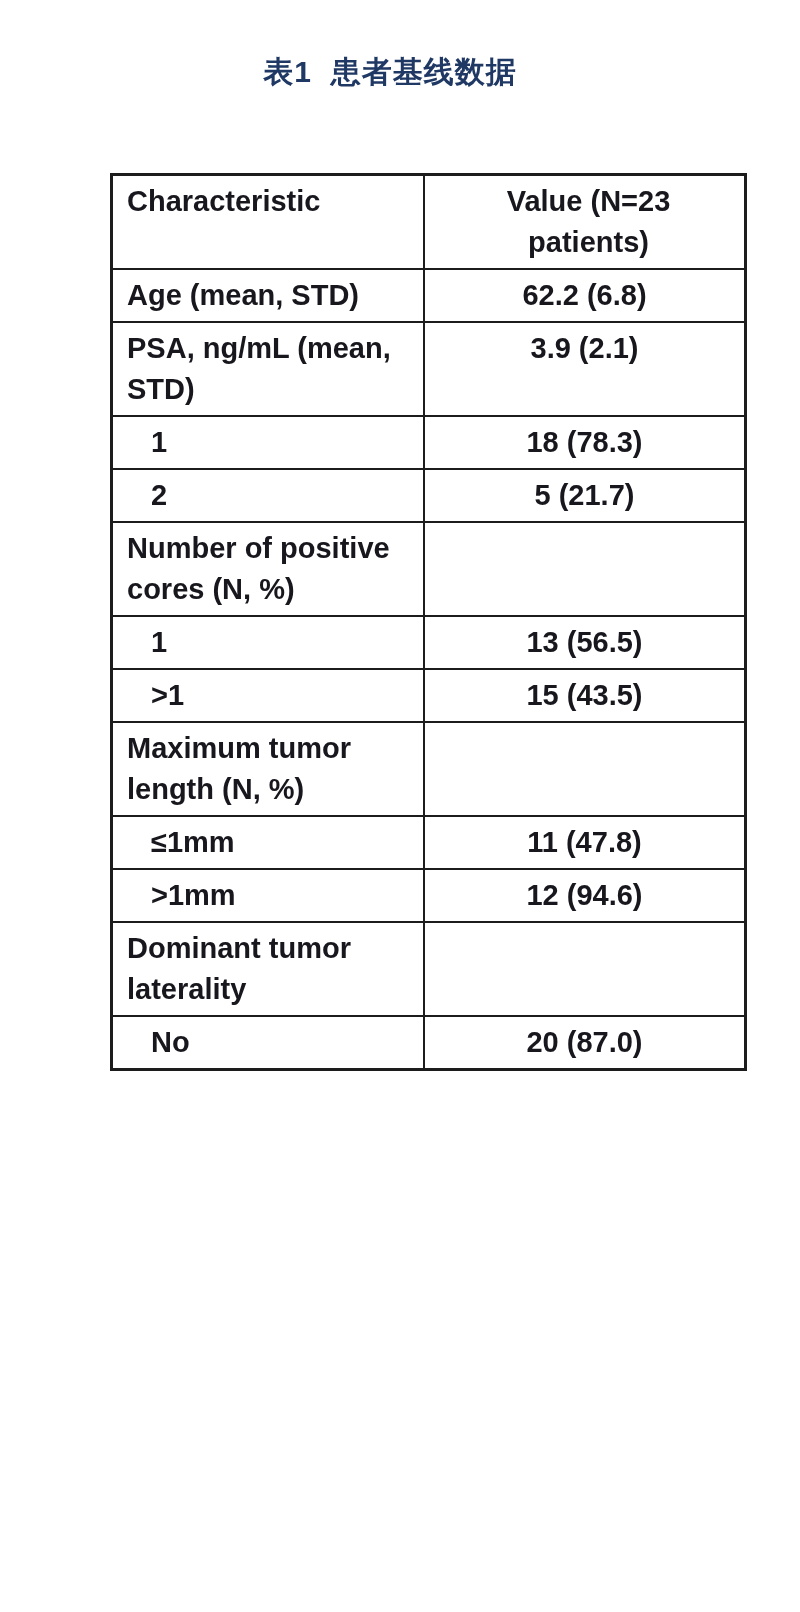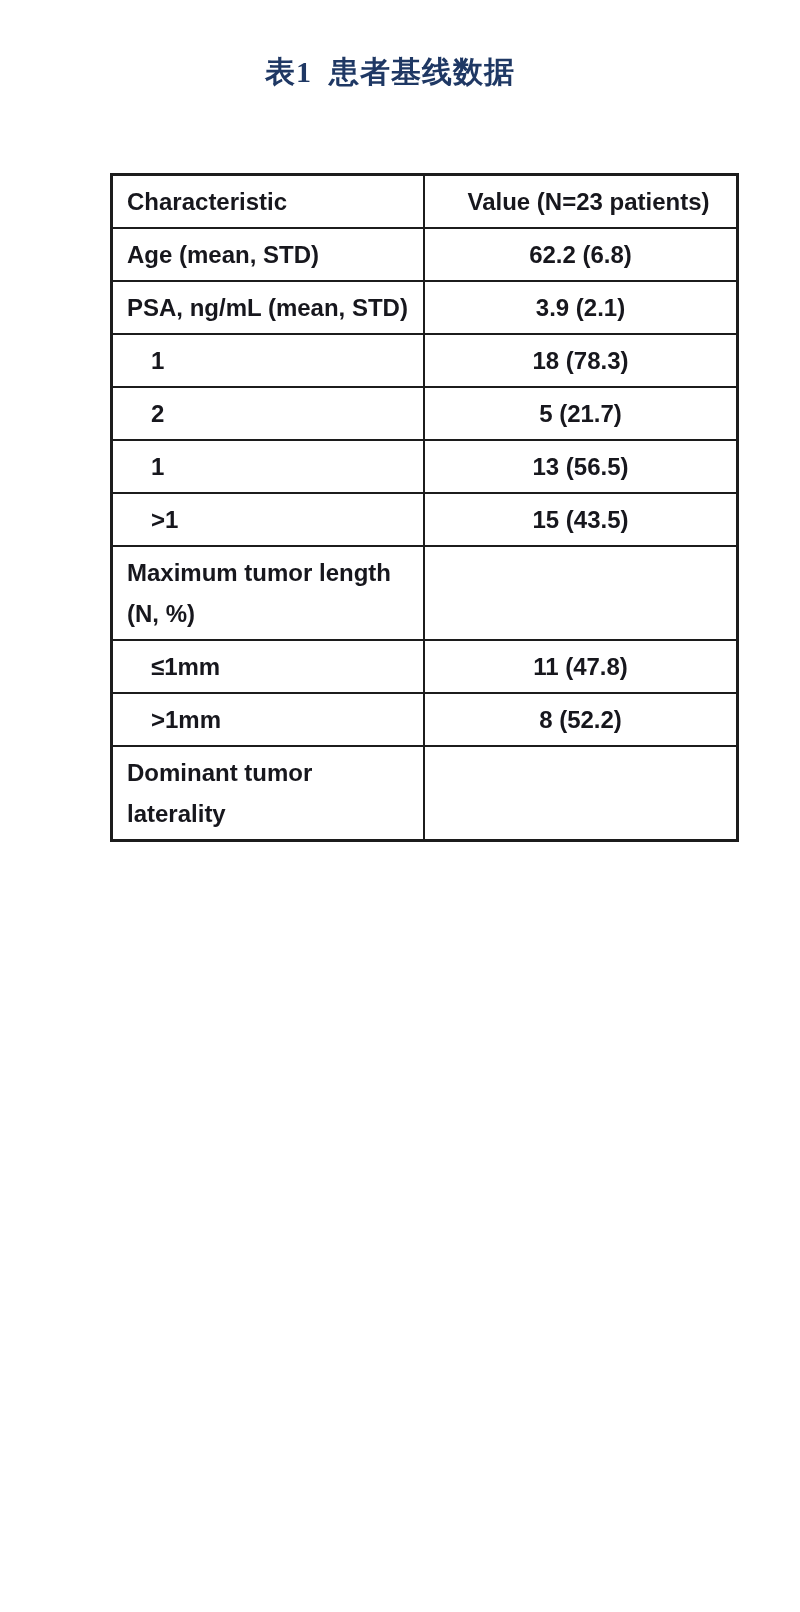--- a/index.html
+++ b/index.html
@@ -32,49 +32,49 @@
     top: 173px;
     width: 575px;
     border-collapse: collapse;
     table-layout: fixed;
     border: 3px solid #1c1c1c;
   }
   .baseline-table th,
   .baseline-table td {
     border: 2px solid #1c1c1c;
     font-weight: bold;
-    font-size: 24px;
+    font-size: 29px;
     line-height: 41px;
     vertical-align: top;
     padding: 5px 8px;
     color: #17171d;
     overflow: hidden;
   }
   .col1 { width: 288px; }
   .col2 { width: 287px; }
   th.col1, td.label-cell {
     text-align: left;
     padding-left: 14px;
   }
   th.col2 {
     text-align: center;
     padding-left: 20px;
-    padding-right: 4px;
+    padding-right: 12px;
   }
   td.label-cell.indent {
     padding-left: 38px;
   }
   td.value-cell {
     text-align: center;
   }
 </style>
 </head>
 <body>
 
-<div class="page-title" style="color: rgb(31, 56, 100); font-family: Liberation Serif, serif;">表1  患者基线数据</div>
+<div class="page-title" style="color: rgb(31, 56, 100);">表1  患者基线数据</div>
 
 <table class="baseline-table">
   <thead>
     <tr>
       <th class="col1">Characteristic</th>
       <th class="col2">Value (N=23 patients)</th>
     </tr>
   </thead>
   <tbody id="table-body">
   <tr>
@@ -91,20 +91,24 @@
   <tr>
     <td class="label-cell indent">1</td>
     <td class="value-cell">18 (78.3)</td>
   </tr>
 
   <tr>
     <td class="label-cell indent">2</td>
     <td class="value-cell">5 (21.7)</td>
   </tr>
 
+  <tr>
+    <td class="label-cell">Number of positive cores (N, %)</td>
+    <td class="value-cell"></td>
+  </tr>
 
   <tr>
     <td class="label-cell indent">1</td>
     <td class="value-cell">13 (56.5)</td>
   </tr>
 
   <tr>
     <td class="label-cell indent">&gt;1</td>
     <td class="value-cell">15 (43.5)</td>
   </tr>
@@ -114,26 +118,30 @@
     <td class="value-cell"></td>
   </tr>
 
   <tr>
     <td class="label-cell indent">≤1mm</td>
     <td class="value-cell">11 (47.8)</td>
   </tr>
 
   <tr>
     <td class="label-cell indent">&gt;1mm</td>
-    <td class="value-cell">8 (52.2)</td>
+    <td class="value-cell">12 (94.6)</td>
   </tr>
 
   <tr>
     <td class="label-cell">Dominant tumor laterality</td>
     <td class="value-cell"></td>
   </tr>
 
 
 
 
 
+  <tr>
+    <td class="label-cell indent">No</td>
+    <td class="value-cell">20 (87.0)</td>
+  </tr>
 </tbody>
 </table>
 
 </body></html>

